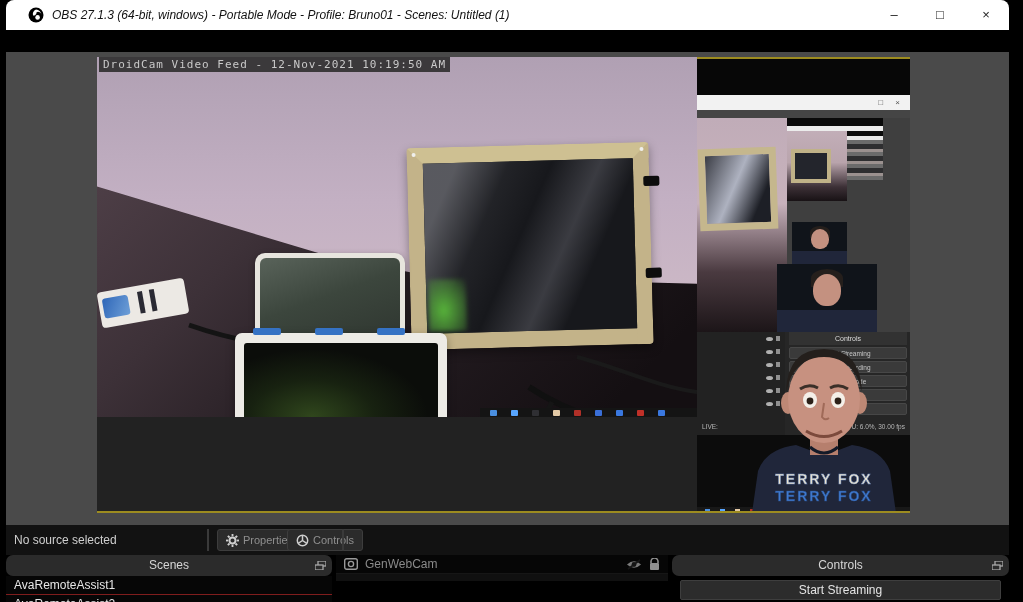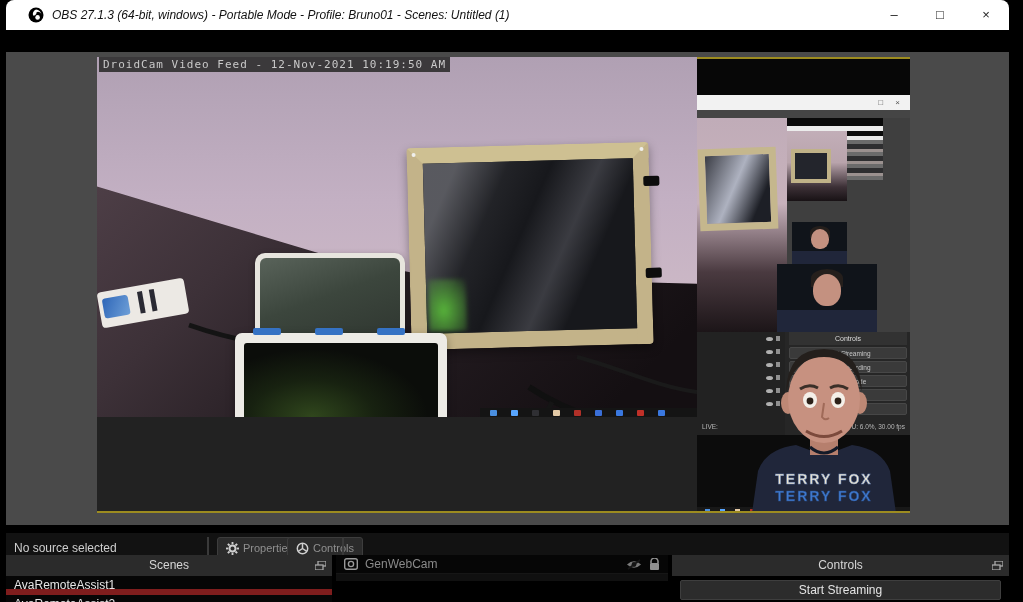--- a/index.html
+++ b/index.html
@@ -136,37 +136,37 @@
                 display:flex; justify-content:space-between; align-items:center;
                 font-size:6.5px; color:#b8b8b8; padding:0 5px; }
   .cap-bottom { position:absolute; left:0; top:376px; width:213px; height:80px; background:#0c0c0c; }
   .cap-taskbar { position:absolute; left:0; bottom:0; width:213px; height:8px; background:#181818;
                  display:flex; gap:10px; align-items:center; padding-left:8px; }
   .cap-taskbar i { width:5px; height:4px; display:block; }
 
   #man-svg { position:absolute; left:641px; top:286px; width:172px; height:170px; }
 
   
-  #toolbar { position:absolute; left:0; top:525px; width:100%; height:30px; background:#121212;margin-top:8px; }
+  #toolbar { position:absolute; left:0; top:525px; width:100%; height:30px; background:#121212; }
   #toolbar .status { position:absolute; left:8px; top:0; height:30px; line-height:30px;
                      font-size:12px; color:#cfcfcf; }
   #toolbar .vdiv { position:absolute; top:4px; width:2px; height:22px; background:#3a3a3a; }
   .tb-btn { position:absolute; top:4px; height:22px; display:flex; align-items:center; gap:4px;
             background:#2b2b2b; border:1px solid #3d3d3d; border-radius:3px; padding:0 8px;
             font-size:11px; color:#8f8f8f; }
 
   
   #panels { position:absolute; left:0; top:555px; width:100%; height:47px; background:#000; }
   .panel { position:absolute; top:0; height:47px; overflow:hidden; }
-  .panel .phead { height:21px; background:#2b2b2b; position:relative; }
+  .panel .phead { height:21px; background:#2b2b2b; position:relative;border-radius:7px; }
   .panel .phead .ptitle { display:block; text-align:center; line-height:21px; font-size:12px; color:#d6d6d6; }
   .panel .phead .picon { position:absolute; right:6px; top:6px; }
   .panel .plist { background:#101010; height:26px; overflow:hidden; }
   .scene-row { height:19px; line-height:19px; font-size:12px; color:#e6e6e6; padding-left:8px;
-               background:#060606; border-bottom:6px solid #7f1d1d; }
+               background:#060606; border-bottom:1px solid #7f1d1d; }
   .source-row { height:19px; display:flex; align-items:center; font-size:12px; color:#f0f0f0;
                 background:#060606; border-bottom:1px solid #161616; padding:0 8px; gap:7px; }
   .source-row.dim { color:#8a8a8a; }
   .source-row .sname { flex:1; }
   #controls-panel .big-btn { margin:4px 8px 0 8px; height:20px; background:#2c2c2c;
         border:1px solid #3e3e3e; border-radius:2px; color:#e4e4e4; font-size:12px;
         text-align:center; line-height:19px; }
 
   svg { display:block; }
 </style>

